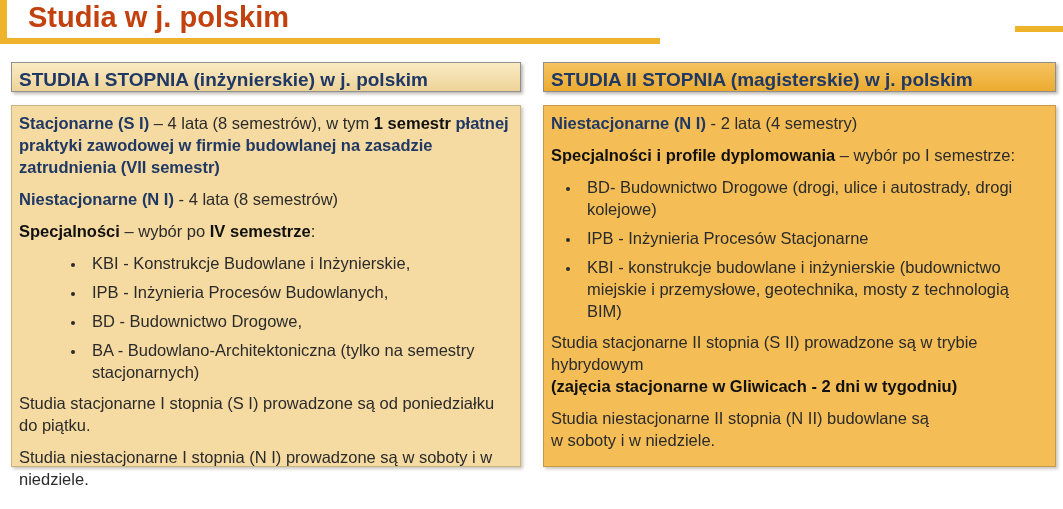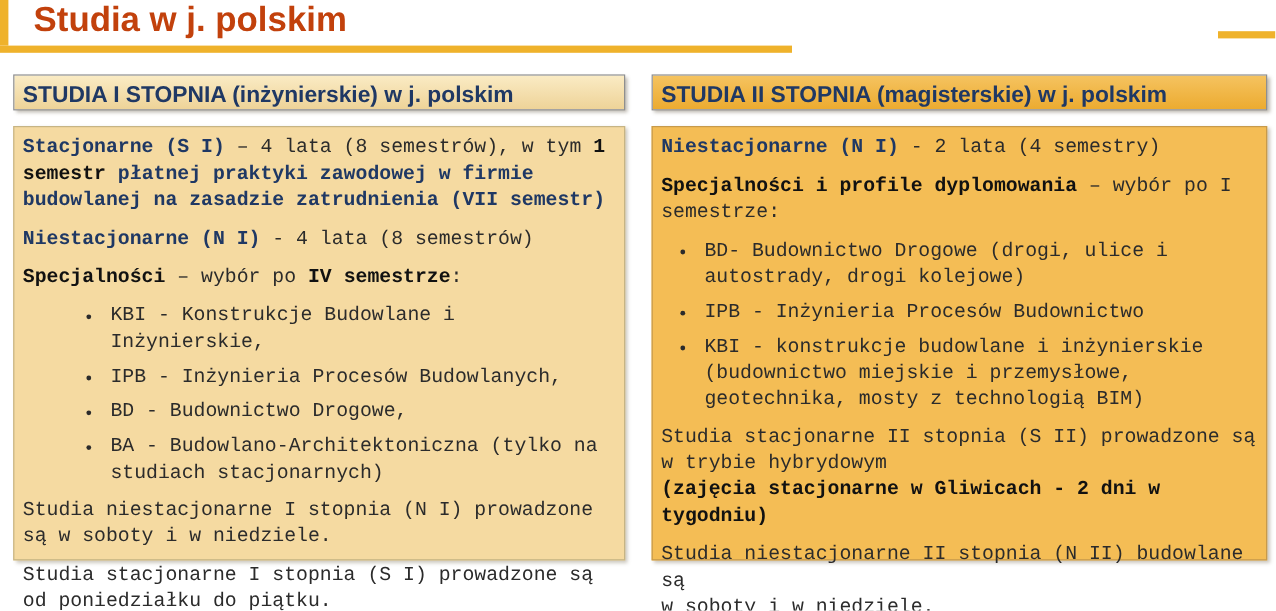--- a/index.html
+++ b/index.html
@@ -25,21 +25,20 @@
     font-size:19px;font-weight:bold;color:#1F3864;white-space:nowrap;
     box-shadow:2px 2px 3px rgba(110,100,80,.45);
   }
   .hdr-left{background:linear-gradient(#FAEBC4,#EED398);}
   .hdr-right{background:linear-gradient(#F5C360,#ECAB30);}
   .body{
     box-sizing:border-box;margin-top:13px;height:362px;
     padding:6px 8px 6px 7px;border:1px solid #B9A671;
     font-size:16.5px;line-height:22px;color:#2b2b2b;
     box-shadow:2px 2px 3px rgba(140,130,110,.45);
-    font-family:Liberation Mono, monospace;
   }
   .body-left{background:#F5DAA1;border-color:#C6B484;}
   .body-right{background:#F4BD55;border-color:#C79A4B;}
   .body p{margin:0 0 10px 0;}
   .body ul{margin:0 0 9px 0;padding:0;}
   .body-left ul{padding-left:67px;}
   .body-right ul{padding-left:30px;}
   .body li{margin:0 0 7px 0;padding-left:6px;}
   .body li::marker{color:#2b2b2b;font-size:14px;}
   .b{font-weight:bold;}
@@ -61,37 +60,37 @@
         <span>STUDIA I STOPNIA (inżynierskie) w j. polskim</span>
       </header>
     <div class="body body-left">
       <p><span class="b navy">Stacjonarne  (S I) </span><span>– 4 lata (8 semestrów), w tym </span><span class="b blk">1 semestr </span><span class="b navy">płatnej praktyki zawodowej w firmie budowlanej na zasadzie zatrudnienia (VII semestr)</span></p>
       <p><span class="b navy">Niestacjonarne (N I)</span><span> - 4 lata (8 semestrów)</span></p>
       <p><span class="b blk">Specjalności</span><span> – wybór po </span><span class="b blk">IV semestrze</span><span>:</span></p>
       <ul>
         <li>KBI - Konstrukcje Budowlane i Inżynierskie,</li>
         <li>IPB - Inżynieria Procesów Budowlanych,</li>
         <li>BD - Budownictwo Drogowe,</li>
-        <li>BA - Budowlano-Architektoniczna (tylko na studiach stacjonarnych)</li>
+        <li>BA - Budowlano-Architektoniczna (tylko na semestry stacjonarnych)</li>
       </ul>
+      <p>Studia stacjonarne I stopnia (S I) prowadzone są od poniedziałku do piątku.</p>
       <p>Studia niestacjonarne I stopnia (N I) prowadzone są w soboty i w niedziele.</p>
-      <p>Studia stacjonarne I stopnia (S I) prowadzone są od poniedziałku do piątku.</p>
     </div>
   </section>
 
   <section class="panel panel-right">
     <header class="hdr hdr-right">
         <span>STUDIA II STOPNIA (magisterskie) w j. polskim</span>
       </header>
     <div class="body body-right">
       <p><span class="b navy">Niestacjonarne (N I)</span><span> - 2 lata (4 semestry)</span></p>
       <p><span class="b blk">Specjalności i profile dyplomowania</span><span> – wybór po I semestrze:</span></p>
       <ul>
         <li>BD- Budownictwo Drogowe (drogi, ulice i autostrady, drogi kolejowe)</li>
-        <li>IPB - Inżynieria Procesów Budownictwo</li>
+        <li>IPB - Inżynieria Procesów Stacjonarne</li>
         <li>KBI - konstrukcje budowlane i inżynierskie (budownictwo miejskie i przemysłowe, geotechnika, mosty z technologią BIM)</li>
       </ul>
       <p><span>Studia stacjonarne II stopnia (S II) prowadzone są  w trybie hybrydowym</span><br><span class="b blk">(zajęcia stacjonarne w Gliwicach - 2 dni w tygodniu)</span></p>
       <p><span>Studia niestacjonarne II stopnia (N II) budowlane są</span><br><span>w soboty i w niedziele.</span></p>
     </div>
   </section>
 
 </div>
 
 </body></html>

